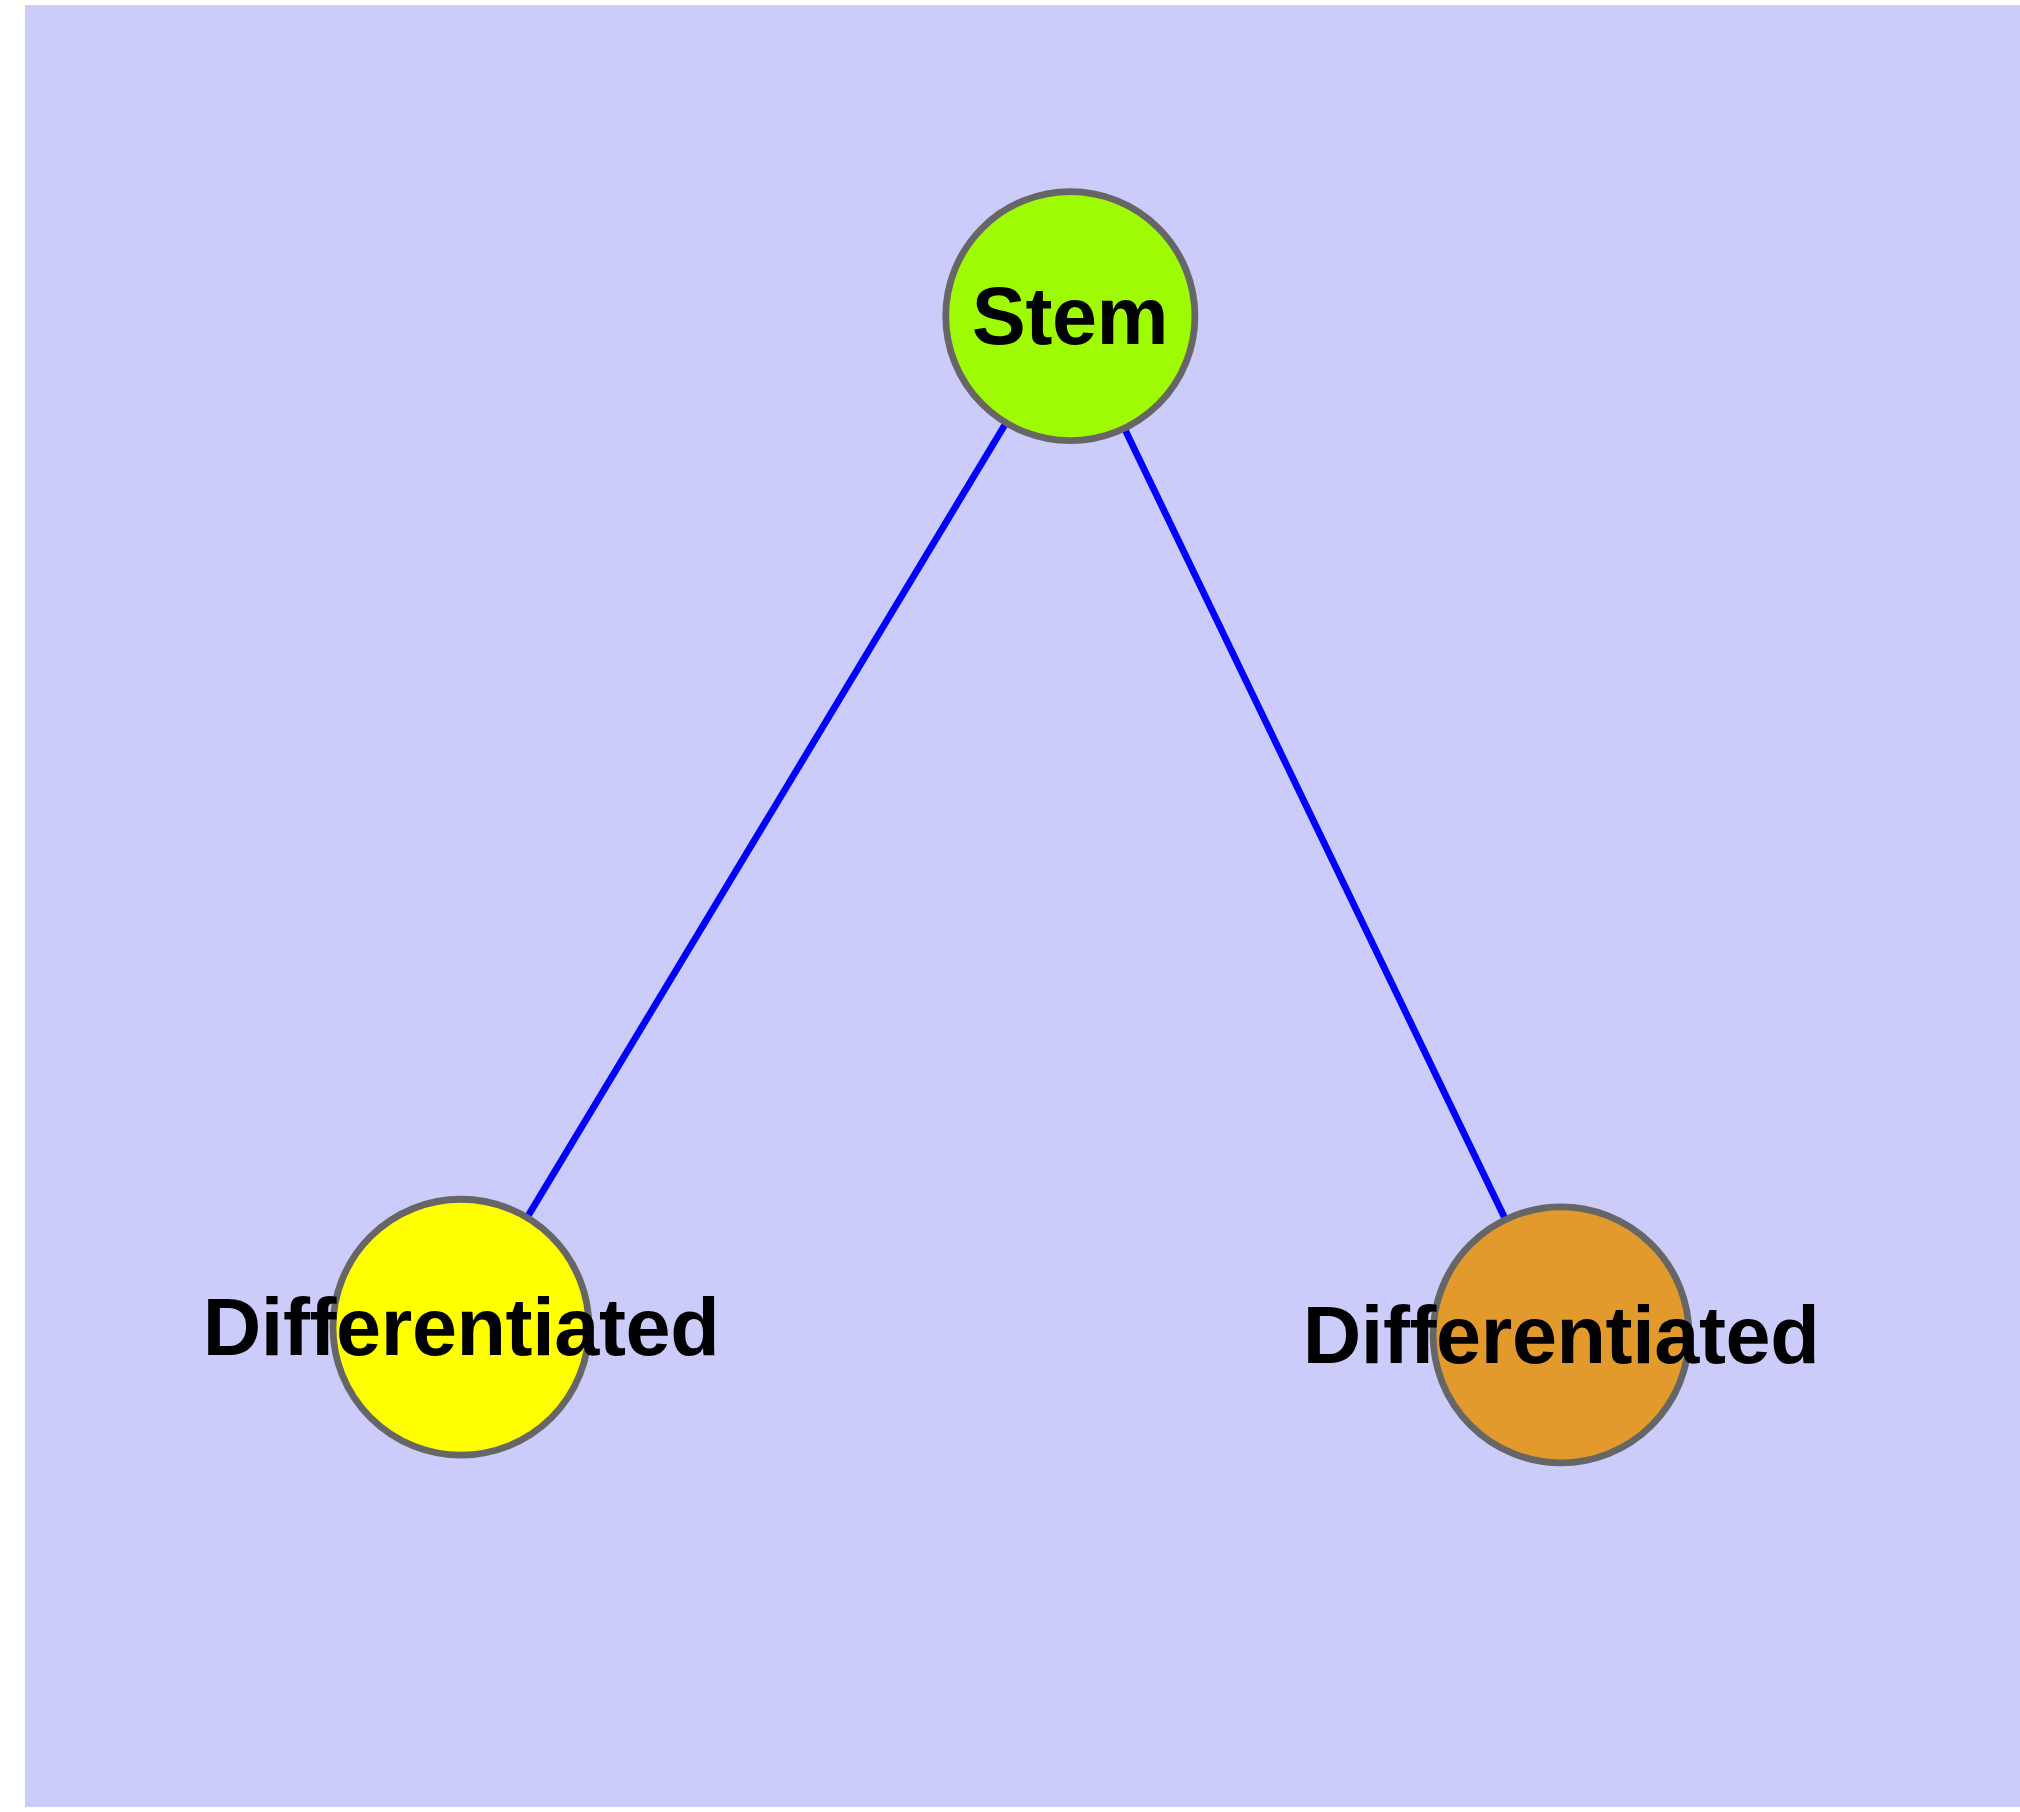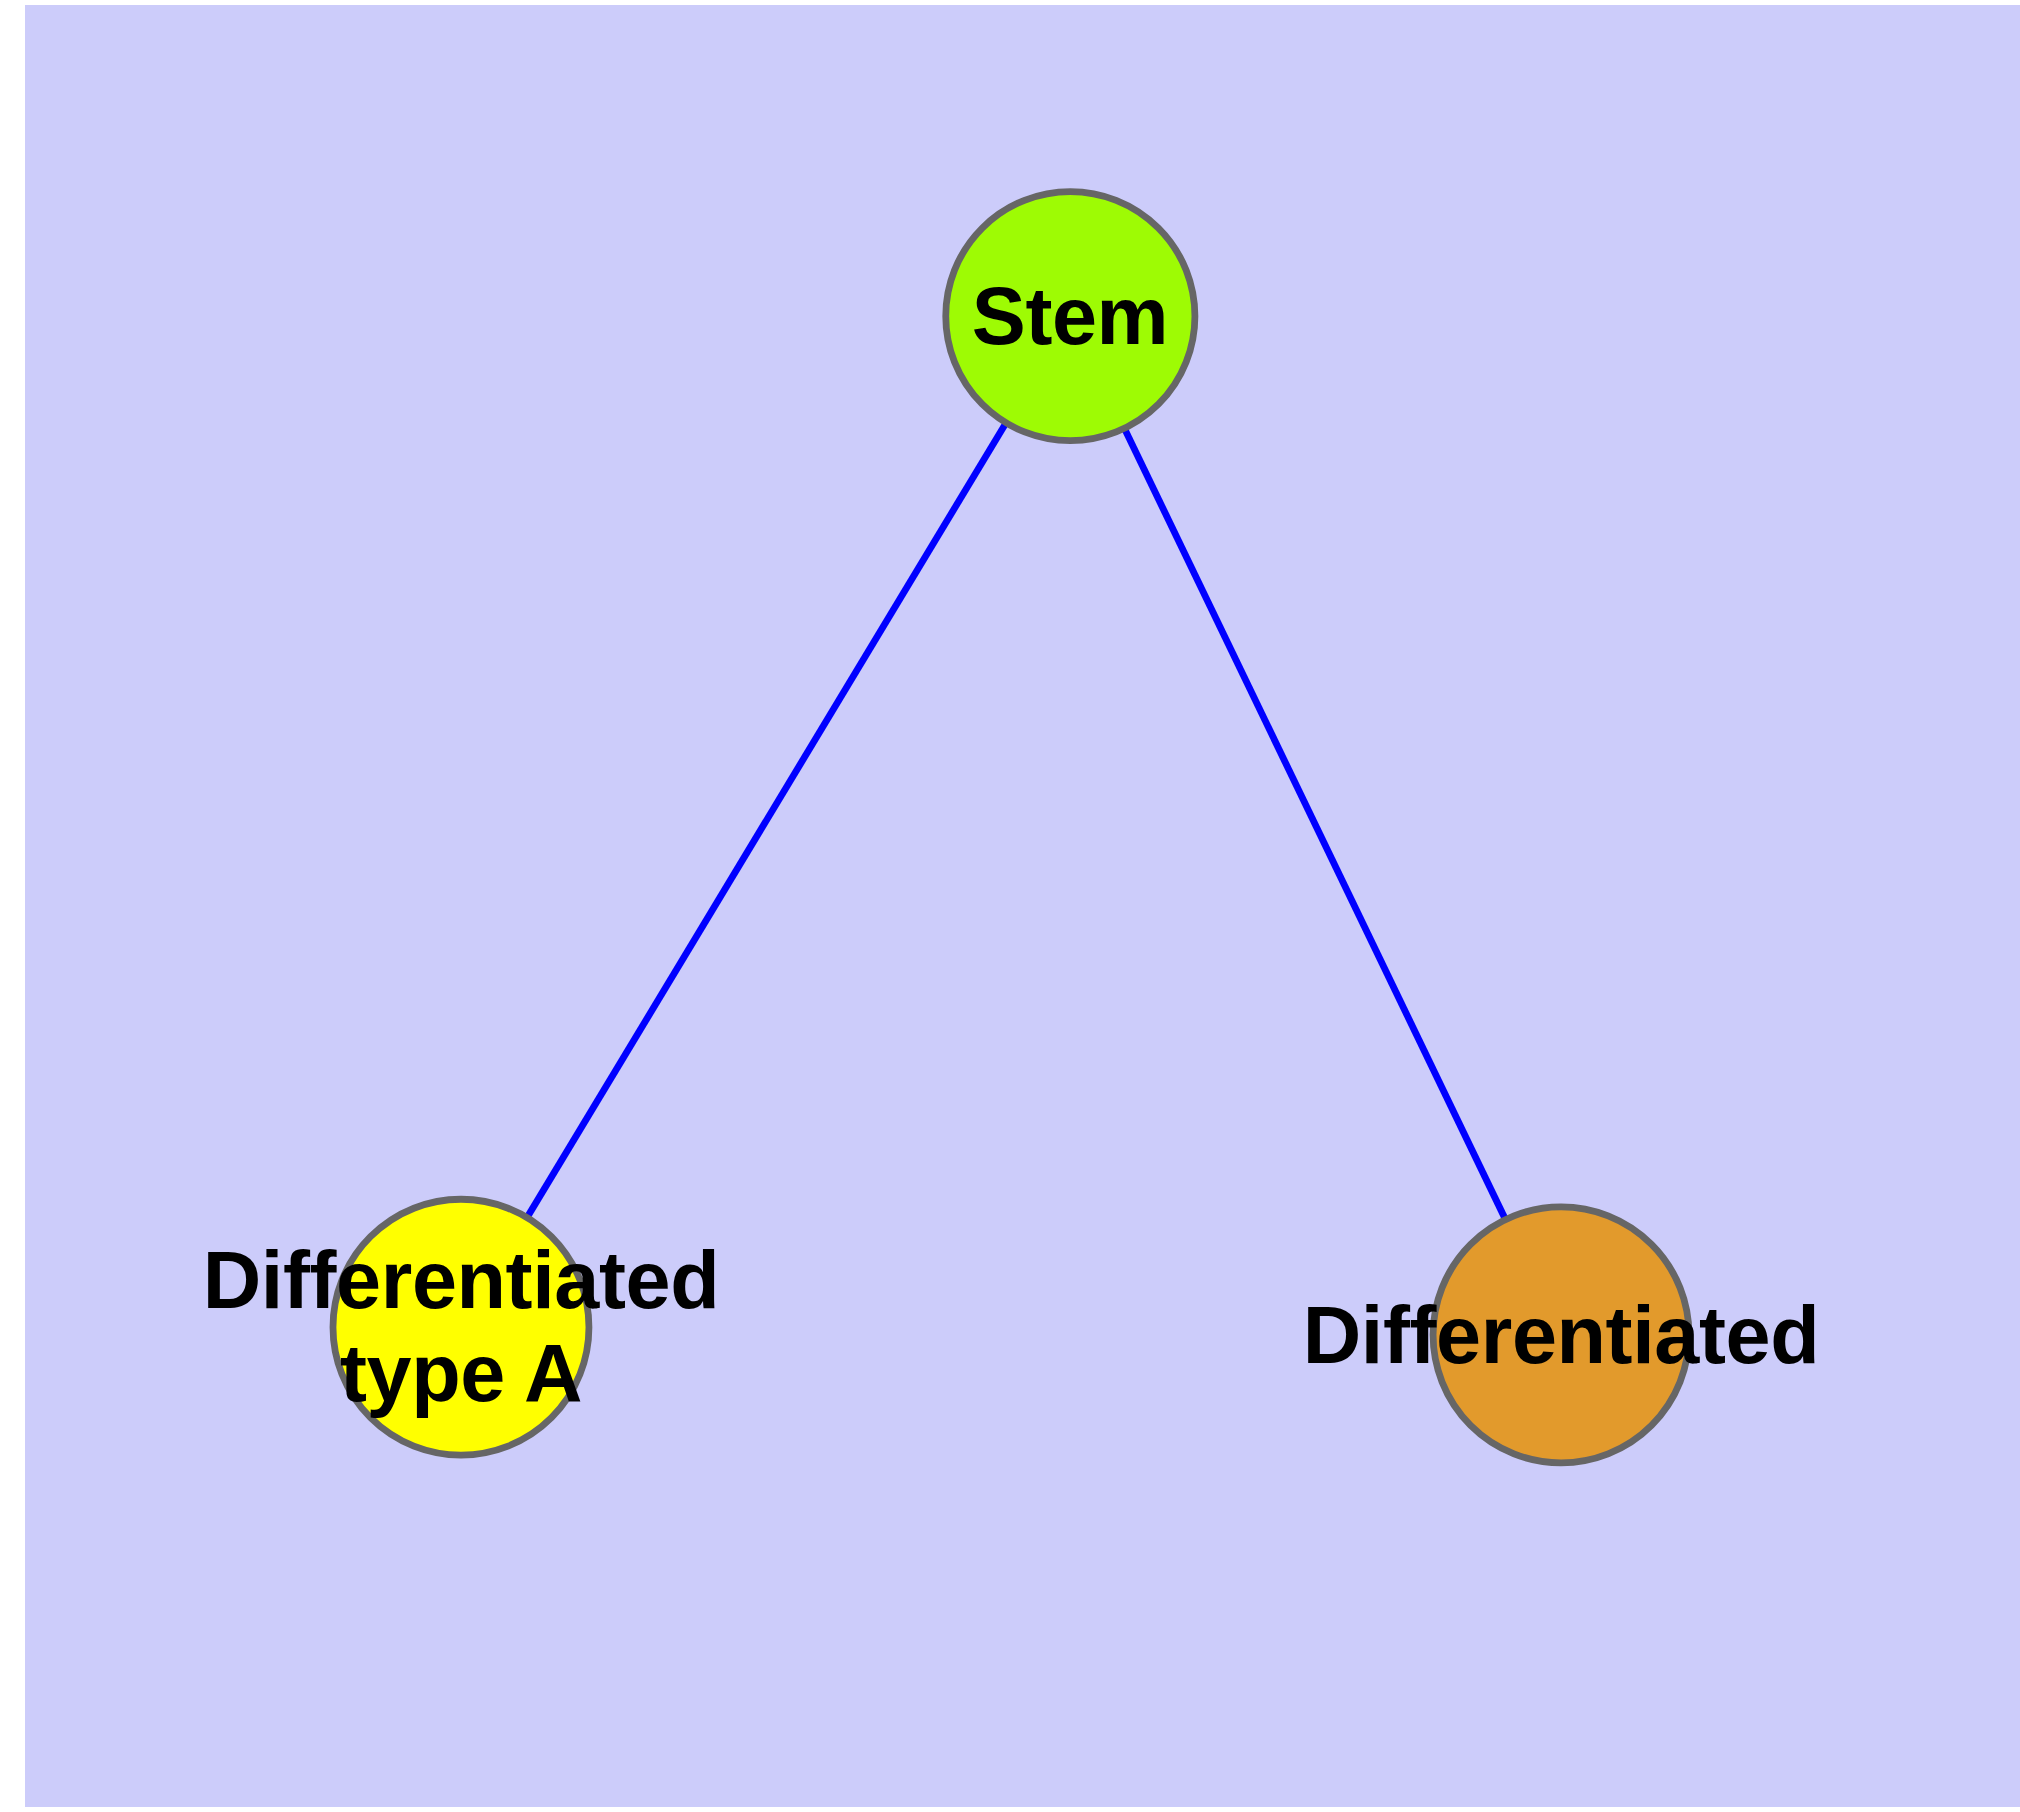--- a/index.html
+++ b/index.html
@@ -59,18 +59,18 @@
       </g>
     <g id="node-layer">
         <circle cx="1239" cy="373" r="147" fill="#9efb04" stroke="#666666" stroke-width="8"></circle>
         <circle cx="520" cy="1566" r="151" fill="#ffff00" stroke="#666666" stroke-width="8"></circle>
         <circle cx="1818" cy="1575" r="151" fill="#e29a2c" stroke="#666666" stroke-width="8"></circle>
       </g>
   </svg>
 
   <div id="label-layer">
       <div class="node-label" style="left: 1050px; top: 316px; color: rgb(0, 0, 0); font-size: 81px;"><div>Stem</div></div>
-      <div class="node-label" style="left: 441px; top: 1327px; color: rgb(0, 0, 0); font-size: 81px;"><div>Differentiated</div><div>type A</div></div>
+      <div class="node-label" style="left: 441px; top: 1327px; color: rgb(0, 0, 0); font-size: 81px;"><div>Differentiated</div></div>
       <div class="node-label" style="left: 1541px; top: 1335px; color: rgb(0, 0, 0); font-size: 81px;"><div>Differentiated</div></div>
     </div>
 
 </div>
 
 
 </body></html>

